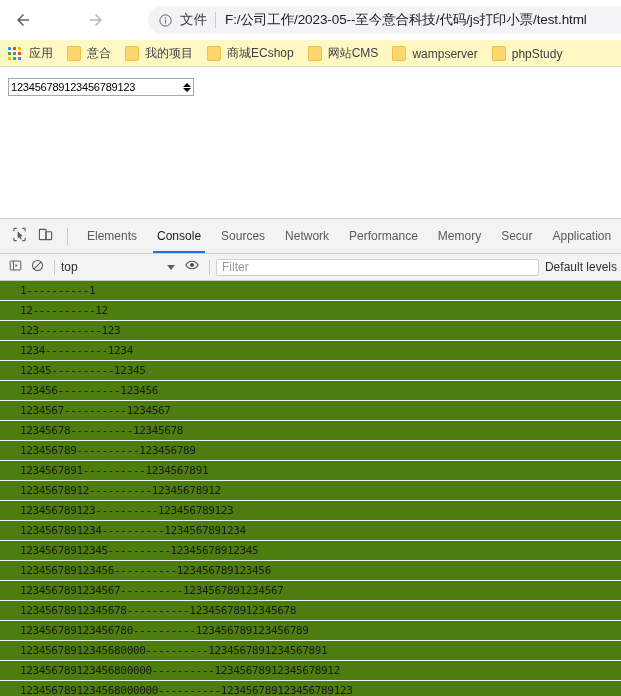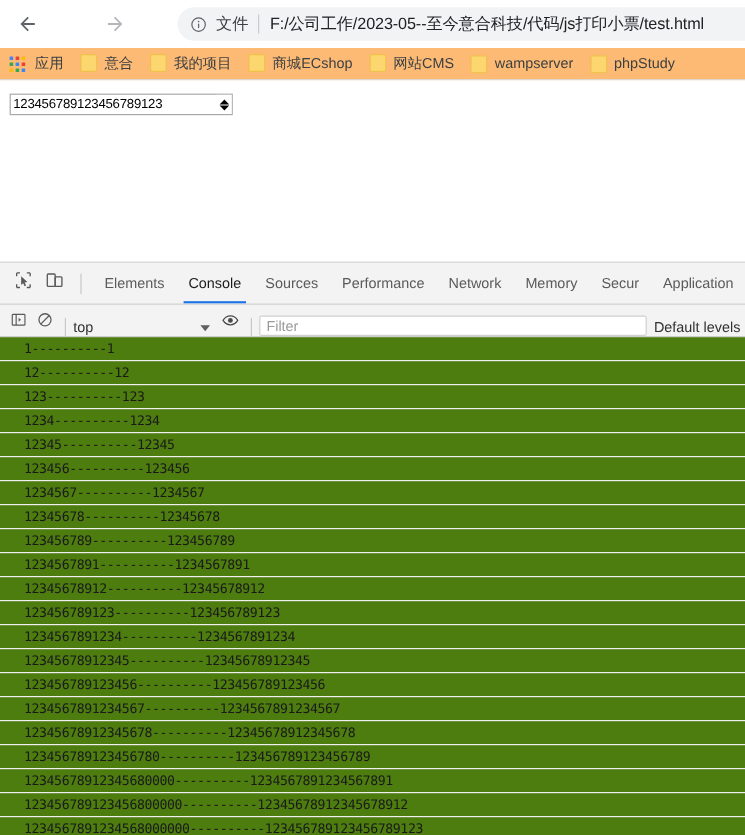--- a/index.html
+++ b/index.html
@@ -93,41 +93,42 @@
   }
 
   
   .bookmarks-bar {
     position: absolute;
     left: 0; top: 40px;
     width: 621px;
     height: 27px;
     display: flex;
     align-items: center;
-    background: #fdba74;
+    background: #fef9c3;
   }
   .bm-apps {
     display: flex;
     align-items: center;
     margin-left: 8px;
     cursor: default;
     white-space: nowrap;
   }
   .apps-grid {
     width: 14px;
     height: 14px;
     display: grid;
     grid-template-columns: repeat(3, 3px);
     grid-template-rows: repeat(3, 3px);
     gap: 2px;
     margin-right: 7px;
   }
   .apps-grid i { display: block; width: 3px; height: 3px; border-radius: 0.5px; }
   .bm-item {
     display: flex;
+    align-items: center;
     margin-left: 14px;
     cursor: default;
     white-space: nowrap;
   }
   .bm-folder {
     width: 12px;
     height: 13px;
     margin-right: 6px;
     background: #fcd770;
     border: 1px solid #f0c14b;
@@ -256,21 +257,21 @@
     height: 2px;
     background: #1a73e8;
   }
 
   .dt-filterbar {
     position: relative;
     height: 26px;
     background: #f3f3f3;
     border-bottom: 1px solid #cdcdcd;
     display: flex;
-    align-items: flex-end;
+    align-items: center;
   }
   .fb-icon {
     width: 22px;
     height: 22px;
     display: flex;
     align-items: center;
     justify-content: center;
     flex: 0 0 auto;
   }
   .fb-icon.first { margin-left: 4px; }
@@ -473,24 +474,24 @@
         <div class="dt-tab">
             <span>Elements</span>
           </div>
         <div class="dt-tab active">
             <span>Console</span>
           </div>
         <div class="dt-tab">
             <span>Sources</span>
           </div>
         <div class="dt-tab">
+            <span>Network</span>
+          </div>
+        <div class="dt-tab">
             <span>Performance</span>
-          </div>
-        <div class="dt-tab">
-            <span>Network</span>
           </div>
         <div class="dt-tab">
             <span>Memory</span>
           </div>
         <div class="dt-tab">
             <span>Secur</span>
           </div>
         <div class="dt-tab">
             <span>Application</span>
           </div>

